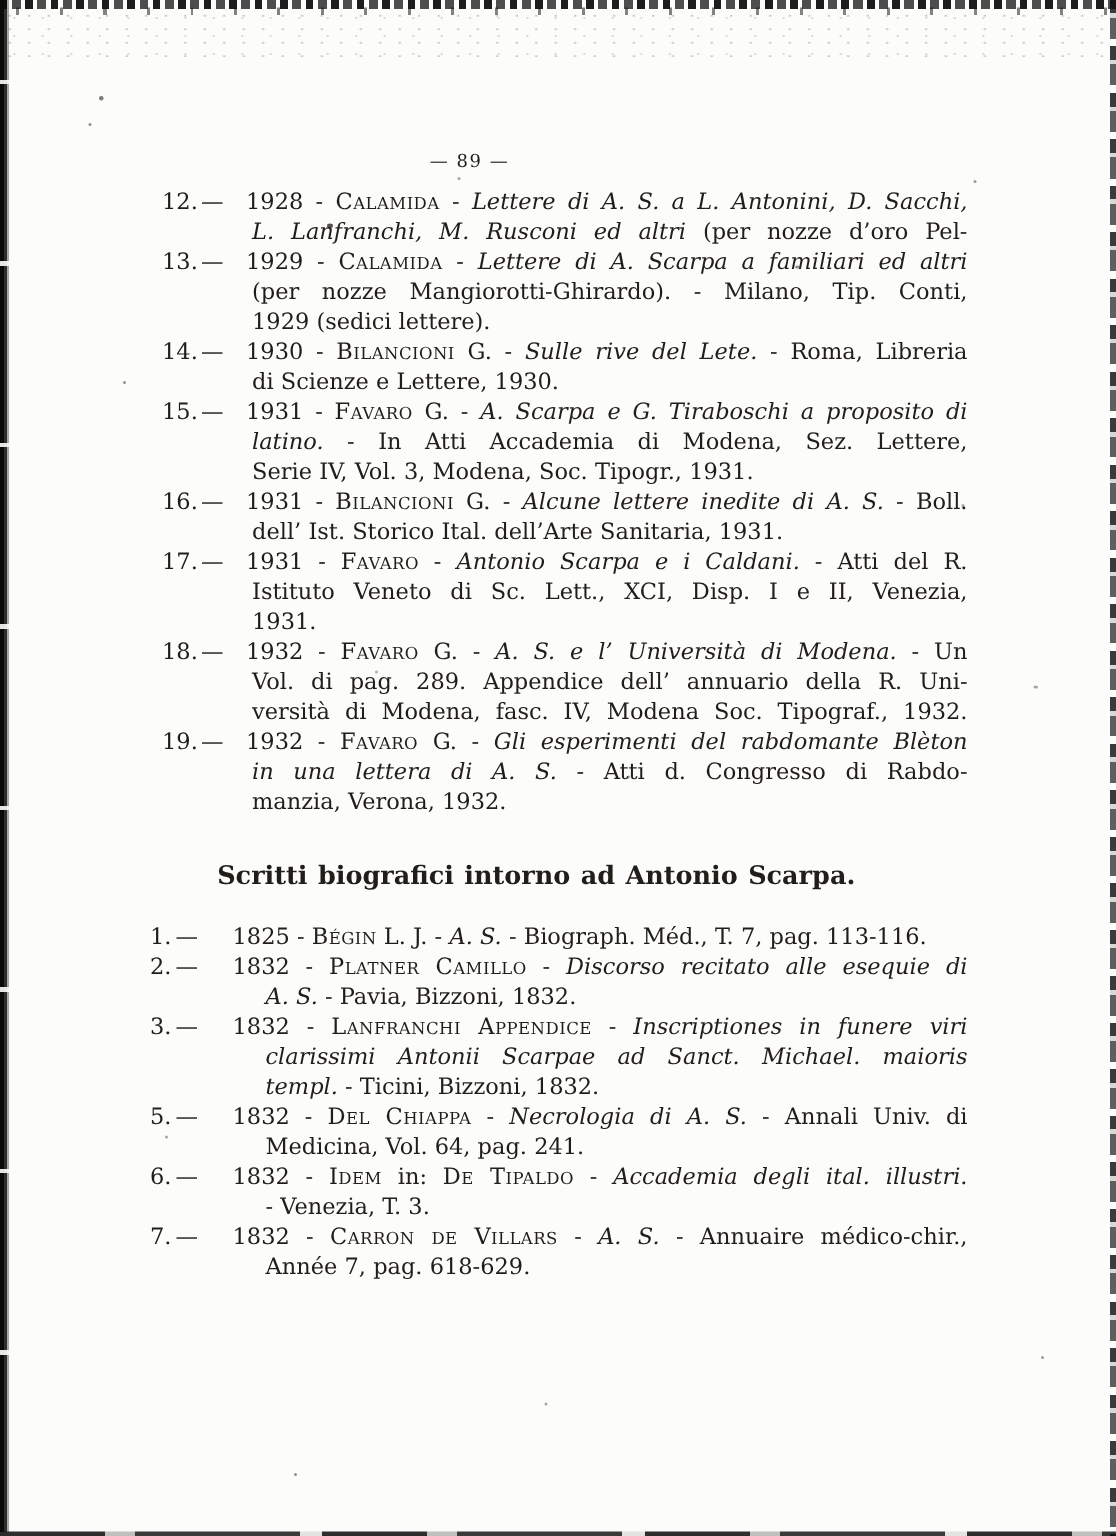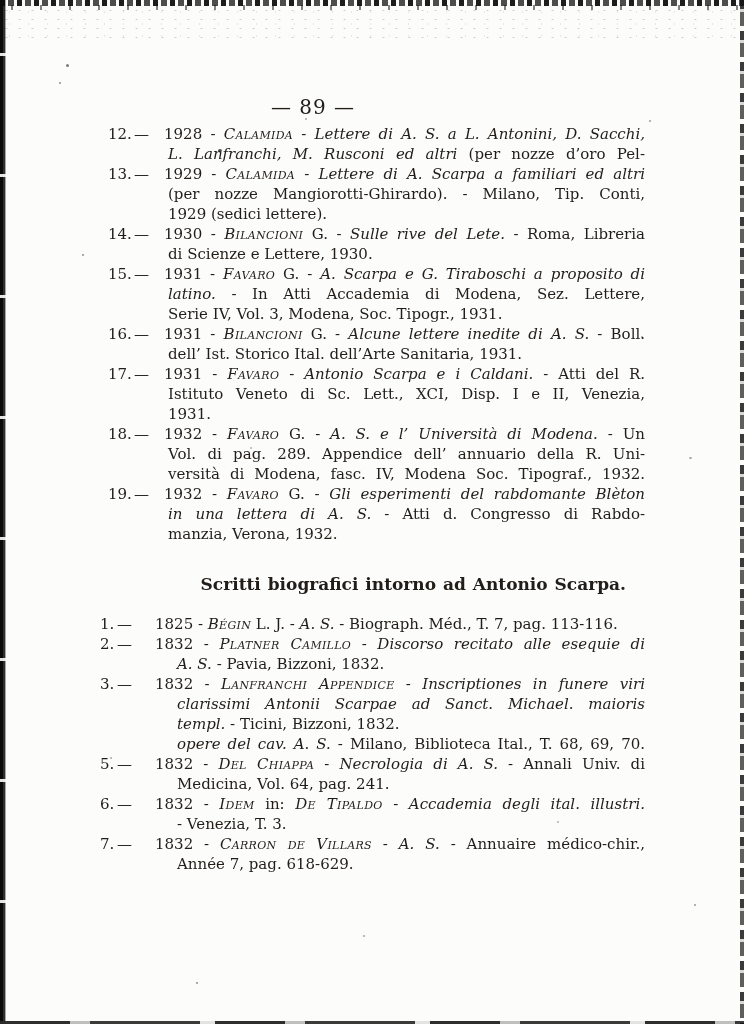--- a/index.html
+++ b/index.html
@@ -33,37 +33,37 @@
     background:repeating-linear-gradient(180deg, rgba(10,10,10,.8) 0 9px, rgba(10,10,10,.15) 9px 12px, rgba(10,10,10,.65) 12px 26px, rgba(10,10,10,0) 26px 31px);
   }
   .edge-bottom{
     position:absolute;bottom:0;left:0;width:744px;height:3px;pointer-events:none;
     background:repeating-linear-gradient(90deg, rgba(10,10,10,.85) 0 70px, rgba(10,10,10,.25) 70px 90px, rgba(10,10,10,.8) 90px 200px, rgba(10,10,10,.1) 200px 215px);
   }
   .speck{position:absolute;background:#29261f;border-radius:50%;pointer-events:none;}
   
   .running-head{
     position:absolute;top:97px;left:0;width:626px;text-align:center;
-    font-size:20px;line-height:20px;letter-spacing:1px;
+    font-size:12px;line-height:20px;letter-spacing:1px;
   }
   .content{position:absolute;top:124px;left:108px;width:537px;}
   .bib{font-size:15px;}
   .line{line-height:20px;min-height:20px;}
   .line.just{text-align:justify;text-align-last:justify;}
   .list1 .cont{padding-left:60px;}
   .list2 .cont{padding-left:69px;}
   .list1 .num{display:inline-block;width:26px;text-align:right;}
   .list1 .dash{display:inline-block;width:30px;text-align:center;}
   .list2 .num{display:inline-block;width:14px;margin-left:-8px;text-align:left;}
   .list2 .dash{display:inline-block;width:41px;text-align:left;padding-left:3px;box-sizing:border-box;}
   .seg.i{font-style:italic;}
-  .seg.sc{font-variant:small-caps;letter-spacing:.3px;font-style:italic;}
+  .seg.sc{font-variant:small-caps;letter-spacing:.3px;}
   .section-heading{
     margin:28px 0 18px;transform:translateX(-19px);
-    text-align:right;font-weight:bold;font-size:17px;line-height:24px;word-spacing:1px;
+    text-align:center;font-weight:bold;font-size:17px;line-height:24px;word-spacing:1px;
   }
 </style>
 </head>
 <body>
 
 <div class="page">
 
   <div class="edge-top"></div>
   <div class="noise-top"></div>
   <div class="edge-left"></div>
@@ -137,21 +137,20 @@
         <div class="entry">
           <div class="line first just"><span class="num">2.</span><span class="dash">—</span><span class="seg r">1832 - </span><span class="seg sc">Platner Camillo</span><span class="seg r"> - </span><span class="seg i">Discorso recitato alle esequie di</span></div>
           <div class="line cont"><span class="seg i">A. S.</span><span class="seg r"> - Pavia, Bizzoni, 1832.</span></div>
         </div>
         <div class="entry">
           <div class="line first just"><span class="num">3.</span><span class="dash">—</span><span class="seg r">1832 - </span><span class="seg sc">Lanfranchi Appendice</span><span class="seg r"> - </span><span class="seg i">Inscriptiones in funere viri</span></div>
           <div class="line cont just"><span class="seg i">clarissimi Antonii Scarpae ad Sanct. Michael. maioris</span></div>
           <div class="line cont"><span class="seg i">templ.</span><span class="seg r"> - Ticini, Bizzoni, 1832.</span></div>
         </div>
         <div class="entry">
-          <div class="line cont just"><span class="seg i">opere del cav. A. S.</span><span class="seg r"> - Milano, Biblioteca Ital., T. 68, 69, 70.</span></div>
         </div>
         <div class="entry">
           <div class="line first just"><span class="num">5.</span><span class="dash">—</span><span class="seg r">1832 - </span><span class="seg sc">Del Chiappa</span><span class="seg r"> - </span><span class="seg i">Necrologia di A. S.</span><span class="seg r"> - Annali Univ. di</span></div>
           <div class="line cont"><span class="seg r">Medicina, Vol. 64, pag. 241.</span></div>
         </div>
         <div class="entry">
           <div class="line first just"><span class="num">6.</span><span class="dash">—</span><span class="seg r">1832 - </span><span class="seg sc">Idem</span><span class="seg r"> in: </span><span class="seg sc">De Tipaldo</span><span class="seg r"> - </span><span class="seg i">Accademia degli ital. illustri.</span></div>
           <div class="line cont"><span class="seg r">- Venezia, T. 3.</span></div>
         </div>
         <div class="entry">

